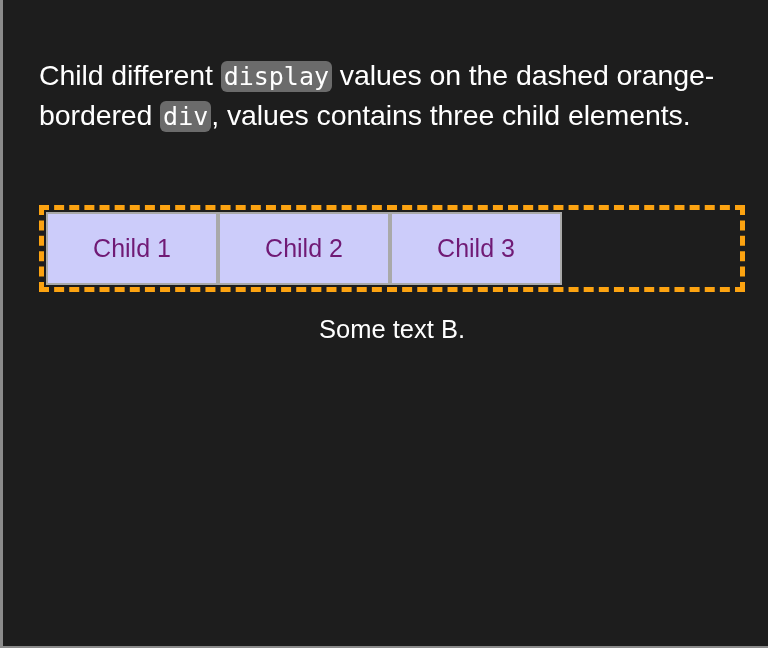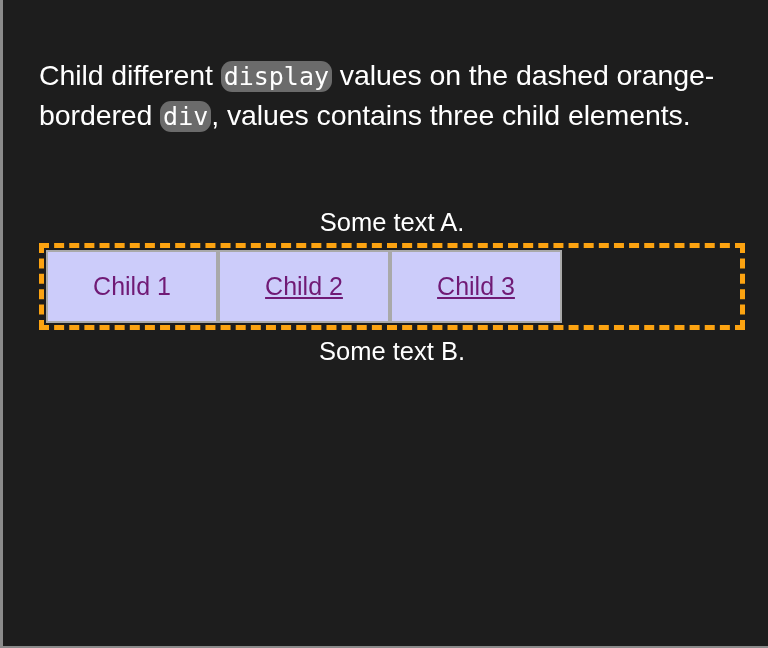--- a/index.html
+++ b/index.html
@@ -47,41 +47,41 @@
     line-height: 38px;
     letter-spacing: -0.1px;
     font-weight: 400;
   }
   #intro .code {
     font-family: "DejaVu Sans Mono", "Liberation Mono", monospace;
     font-size: 25px;
     background: #6b6b6b;
     color: #ffffff;
     padding: 1px 3px;
-    border-radius: 11px;
+    border-radius: 6px;
     letter-spacing: 0;
   }
 
   
   #demo-wrap {
     position: absolute;
     left: 0;
     top: 205px;
     width: 706px;
     text-align: center;
   }
   .stray-text {
     color: #ffffff;
     font-size: 25.5px;
     line-height: 34px;
     text-align: center;
     white-space: nowrap;
   }
   #text-a { margin-bottom: 4px; }
-  #text-b { margin-top: 4px; }
+  #text-b { margin-top: 20px; }
 
   #dashed-box {
     box-sizing: border-box;
     border: 5px dashed #fca311;
     padding: 0;
     height: 87px;
     font-size: 0;          
     text-align: left;
     white-space: nowrap;
   }
@@ -94,33 +94,32 @@
     margin: 2px 0 0 2px;
     border: 2px solid #a9a9a9;
     background: #ccccfa;
     color: #701a75;
     font-size: 25px;
     line-height: 69px;
     text-align: center;
     vertical-align: top;
     font-family: "Liberation Sans", "DejaVu Sans", sans-serif;
   }
-  .child + .child { margin-left: 0; text-decoration: underline; }
+  .child + .child { margin-left: 0; }
 </style>
 </head>
 <body>
 
 <div id="page-frame">
   <div id="content">
 
     <p id="intro"><span>Child different </span><span class="code">display</span><span> values on the dashed orange-bordered </span><span class="code">div</span><span>, values contains three child elements.</span></p>
 
     <div id="demo-wrap">
 
-      <div class="stray-text" id="text-a">Some text A.</div>
 
       <div id="dashed-box">
         <div class="child">Child 1</div><div class="child">Child 2</div><div class="child">Child 3</div>
       </div>
 
       <div class="stray-text" id="text-b">Some text B.</div>
 
     </div>
 
   </div>

